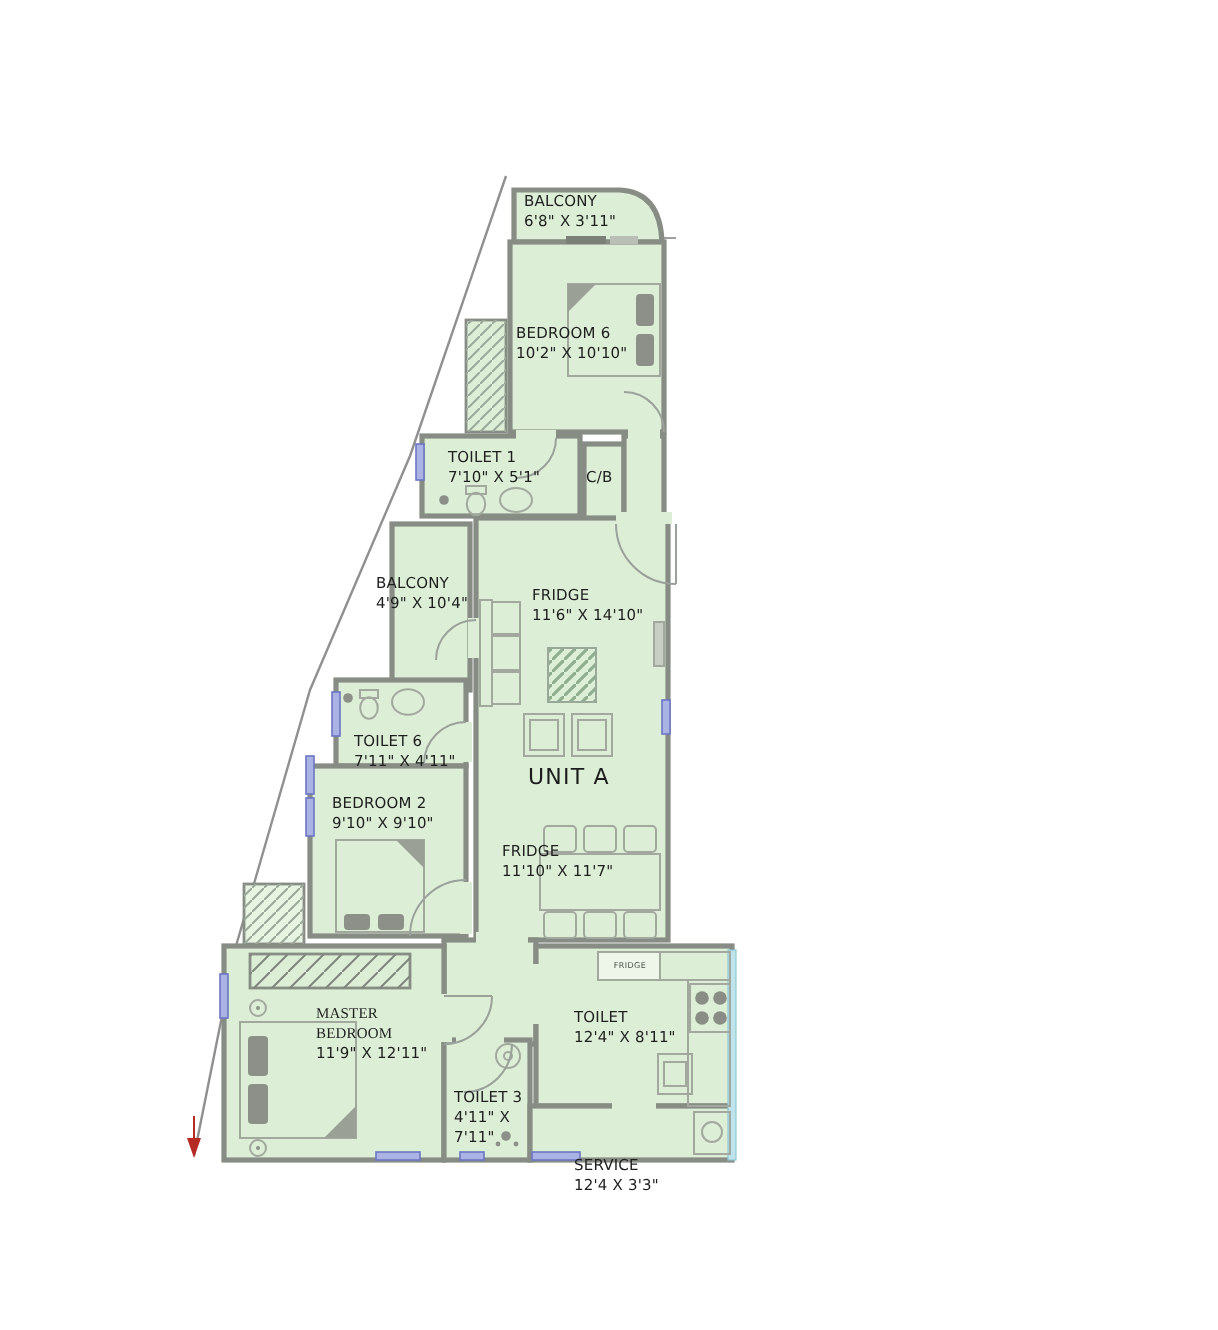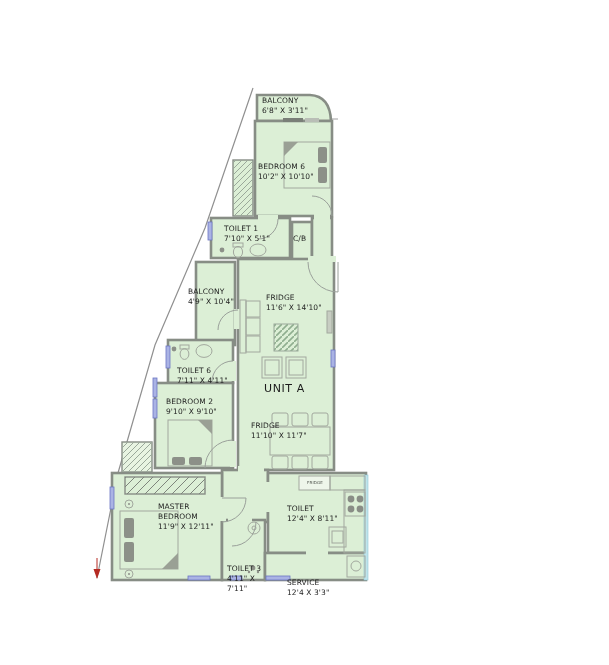--- a/index.html
+++ b/index.html
@@ -3,21 +3,21 @@
 <meta charset="utf-8">
 <style>
   html,body{margin:0;padding:0;background:#ffffff;}
   #canvas{position:relative;width:609px;height:665px;background:#ffffff;overflow:hidden;
           font-family:"DejaVu Sans",sans-serif;}
   #plan-svg{position:absolute;left:0;top:0;}
   .lbl{position:absolute;font-size:7.5px;line-height:1.3;color:#1e1e1e;letter-spacing:.1px;z-index:5;}
   .lbl span{display:block;white-space:nowrap;}
   #lbl-unit{position:absolute;font-size:11px;letter-spacing:.6px;color:#1c1c1c;z-index:5;}
   #lbl-master{width:62px}
-  #lbl-master .ln{white-space:normal;width:48px;}
+  #lbl-master .ln{white-space:normal;width:48px;font-family:Liberation Serif, serif;}
   #lbl-toilet3 .ld{white-space:normal;width:36px;}
   #lbl-fridge{position:absolute;font-size:4px;color:#4a4f48;width:30px;text-align:center;
               letter-spacing:.2px;z-index:5;}
 </style>
 </head>
 <body>
 
 <div id="canvas">
 
 <svg id="plan-svg" width="609" height="665" viewBox="0 0 609 665">
@@ -241,21 +241,21 @@
 </div>
 <div id="lbl-unit" style="left:264px;top:382px">UNIT A</div>
 <div class="lbl" id="lbl-dining" style="left:251px;top:421px">
   <span class="ln">FRIDGE</span>
   <span class="ld">11'10" X 11'7"</span>
 </div>
 <div class="lbl" id="lbl-master" style="left:158px;top:502px">
   <span class="ln">MASTER BEDROOM</span>
   <span class="ld">11'9" X 12'11"</span>
 </div>
-<div class="lbl" id="lbl-toilet3" style="left:227px;top:564px">
+<div class="lbl" id="lbl-toilet3" style="left:227px;top:544px">
   <span class="ln">TOILET 3</span>
   <span class="ld">4'11" X 7'11"</span>
 </div>
 <div class="lbl" id="lbl-kitchen" style="left:287px;top:504px">
   <span class="ln">TOILET</span>
   <span class="ld">12'4" X 8'11"</span>
 </div>
 <div class="lbl" id="lbl-service" style="left:287px;top:578px">
   <span class="ln">SERVICE</span>
   <span class="ld">12'4 X 3'3"</span>

